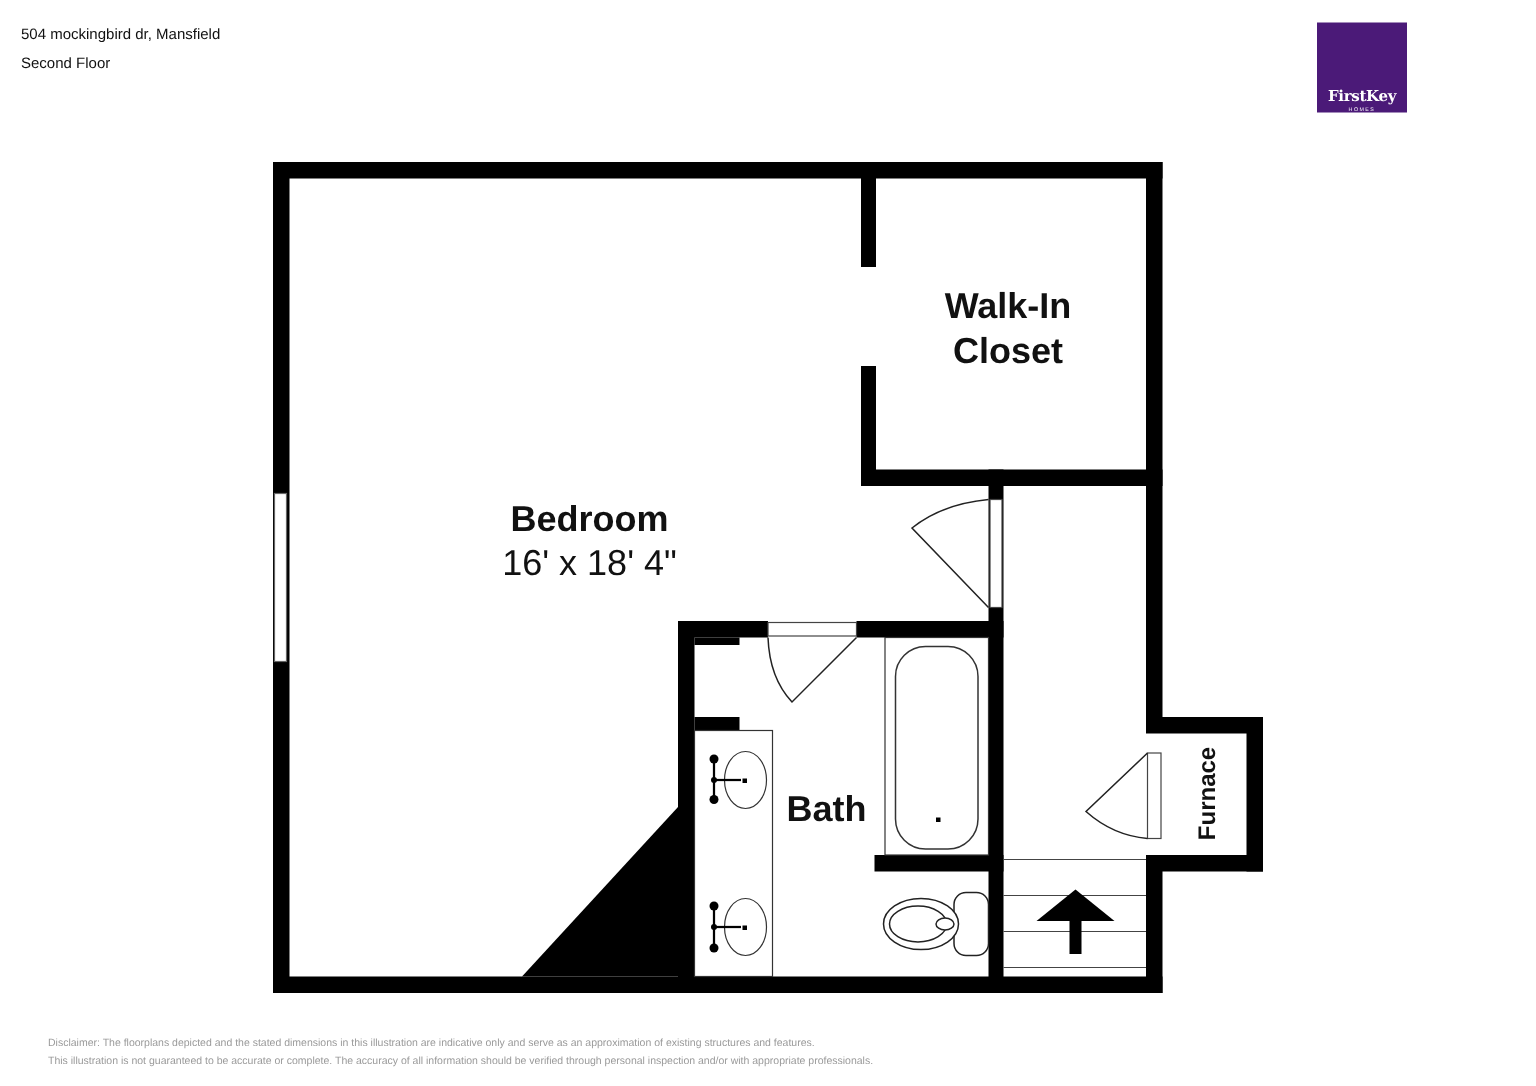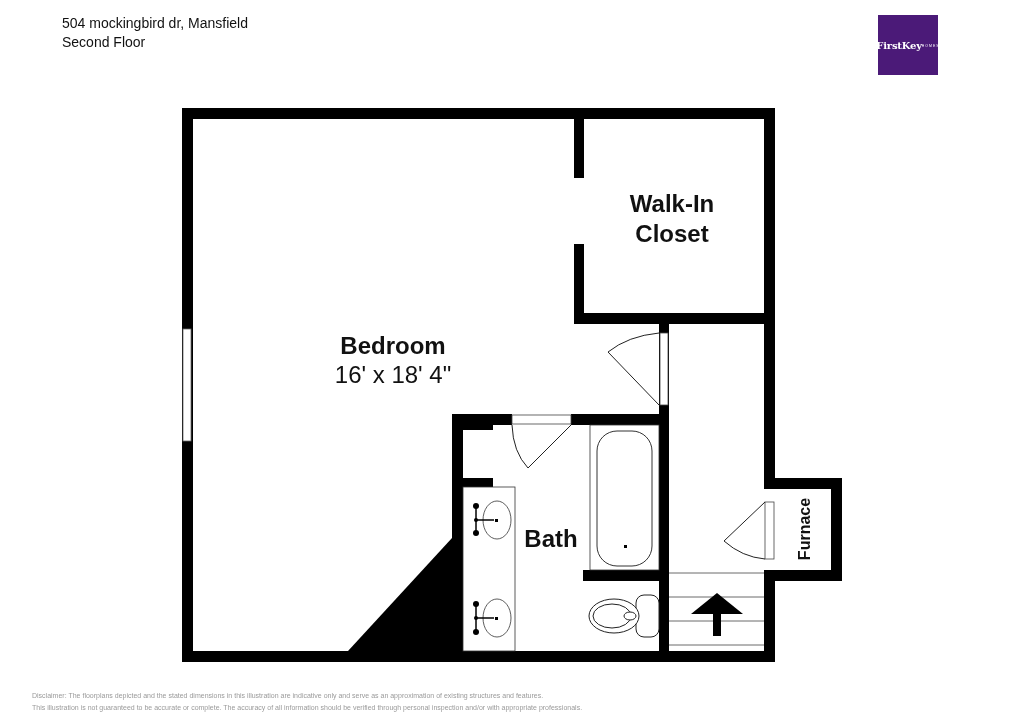--- a/index.html
+++ b/index.html
@@ -1,18 +1,18 @@
 <!DOCTYPE html>
 <html><head>
 <meta charset="utf-8">
 <style>
   html, body { margin: 0; padding: 0; background: #ffffff; }
   body { width: 1024px; height: 724px; position: relative; overflow: hidden; font-family: "Liberation Sans", sans-serif; }
-  .header { position: absolute; left: 14px; top: 14px; font-size: 14px; color: #111; line-height: 19px; margin-left: 48px; }
-  .logo { position: absolute; left: 878px; top: 15px; width: 60px; height: 60px; background: #4b1a78; display: flex; align-items: center; justify-content: center; color: #fff; }
+  .header { position: absolute; left: 14px; top: 14px; font-size: 10px; color: #111; line-height: 19px; }
+  .logo { position: absolute; left: 878px; top: 15px; width: 60px; height: 60px; background: #4b1a78; display: flex; flex-direction: column; align-items: center; justify-content: flex-end; color: #fff; }
   .logo .brand { font-family: "DejaVu Serif", serif; font-weight: bold; font-size: 10px; letter-spacing: -0.2px; }
   .logo .sub { font-size: 3.5px; letter-spacing: 1px; margin-top: 1px; }
   .plan { position: absolute; left: 0; top: 0; }
   .disclaimer { position: absolute; left: 32px; top: 690px; font-size: 7px; color: #9a9a9a; line-height: 12px; }
   .room-label { font-family: "Liberation Sans", sans-serif; font-weight: bold; fill: #111; }
   .room-dim { font-family: "Liberation Sans", sans-serif; fill: #111; }
 </style>
 </head>
 <body>
 

